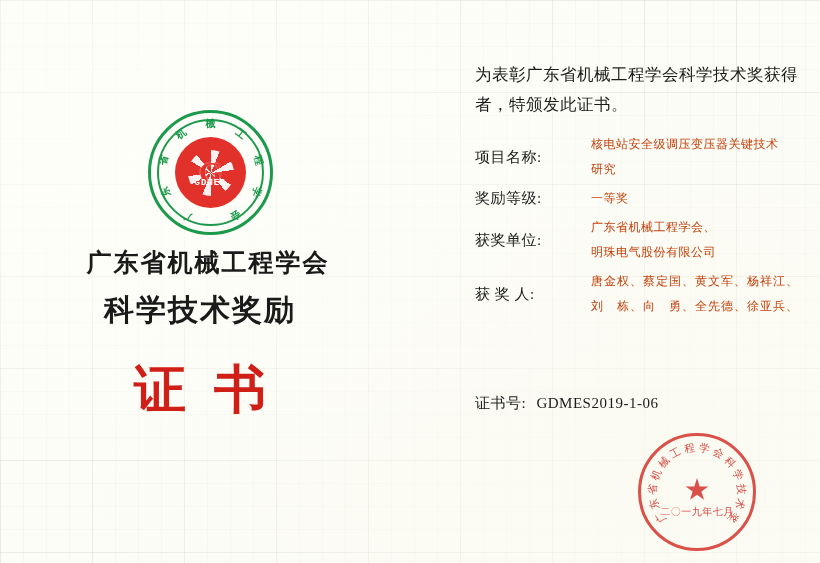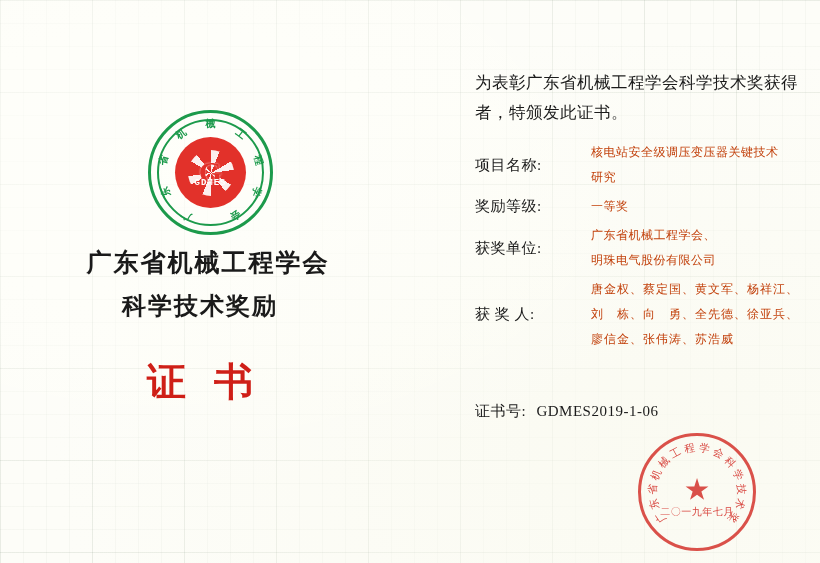--- a/index.html
+++ b/index.html
@@ -144,45 +144,45 @@
     color: #1a1a1a;
     font-weight: bold;
     font-family: "Liberation Sans", sans-serif;
   }
   .org-subtitle {
     position: absolute;
     left: 0;
     top: 290px;
     width: 400px;
     text-align: center;
-    font-size: 24px;
+    font-size: 30px;
     letter-spacing: 2px;
     color: #1a1a1a;
     font-weight: bold;
     font-family: "Liberation Sans", sans-serif;
   }
   .big-word {
     position: absolute;
     left: 0;
     top: 355px;
     width: 400px;
     text-align: center;
-    font-size: 39px;
+    font-size: 52px;
     letter-spacing: 28px;
     text-indent: 28px;
     color: #cf1f17;
     font-weight: bold;
     font-family: "Liberation Sans", sans-serif;
   }
 
   
   .right-panel {
     position: absolute;
     left: 455px;
-    top: 12px;
+    top: 4px;
     width: 365px;
     height: 464px;
     color: #1b1b1b;
   }
   .intro {
     position: absolute;
     left: 20px;
     top: 56px;
     width: 332px;
     font-size: 16.5px;
@@ -352,21 +352,20 @@
           <div class="field-value">
             <span class="vline">广东省机械工程学会、</span>
             <span class="vline">明珠电气股份有限公司</span>
           </div>
         </div>
         <div class="field-row">
           <div class="field-label">获 奖 人:</div>
           <div class="field-value names">
             <span class="vline">唐金权、蔡定国、黄文军、杨祥江、</span>
             <span class="vline">刘　栋、向　勇、全先德、徐亚兵、</span>
-            <span class="vline">廖信金、张伟涛、苏浩威</span>
           </div>
         </div>
       </div>
 
     <div class="cert-no">
       <span class="cno-label">证书号:</span>
       <span class="cno-value">GDMES2019-1-06</span>
     </div>
   </div>
 

